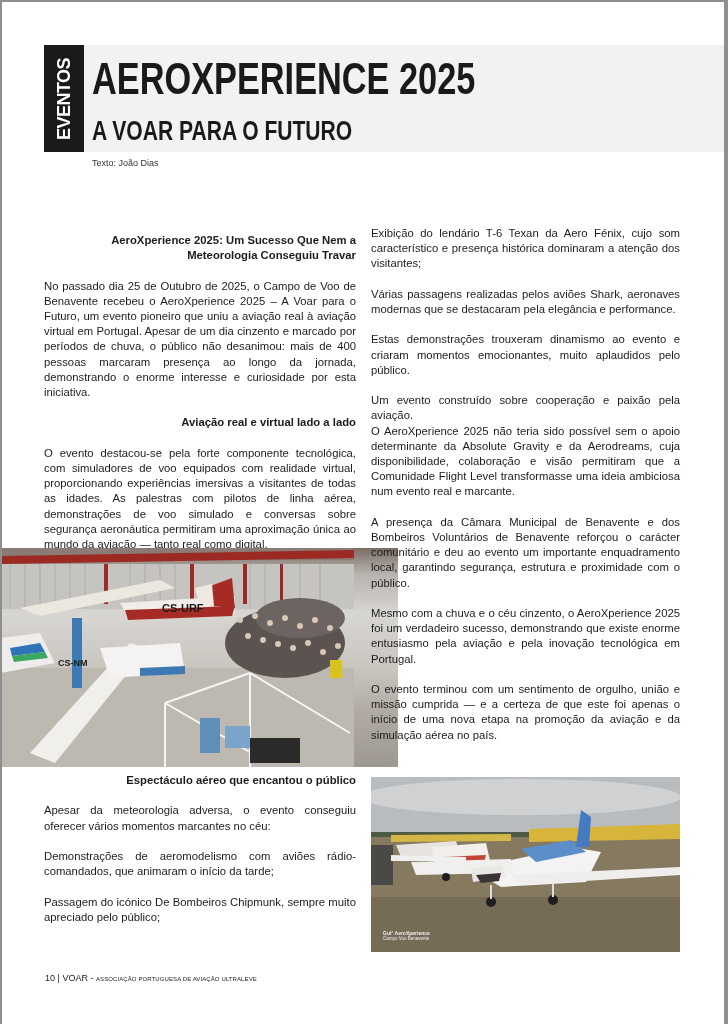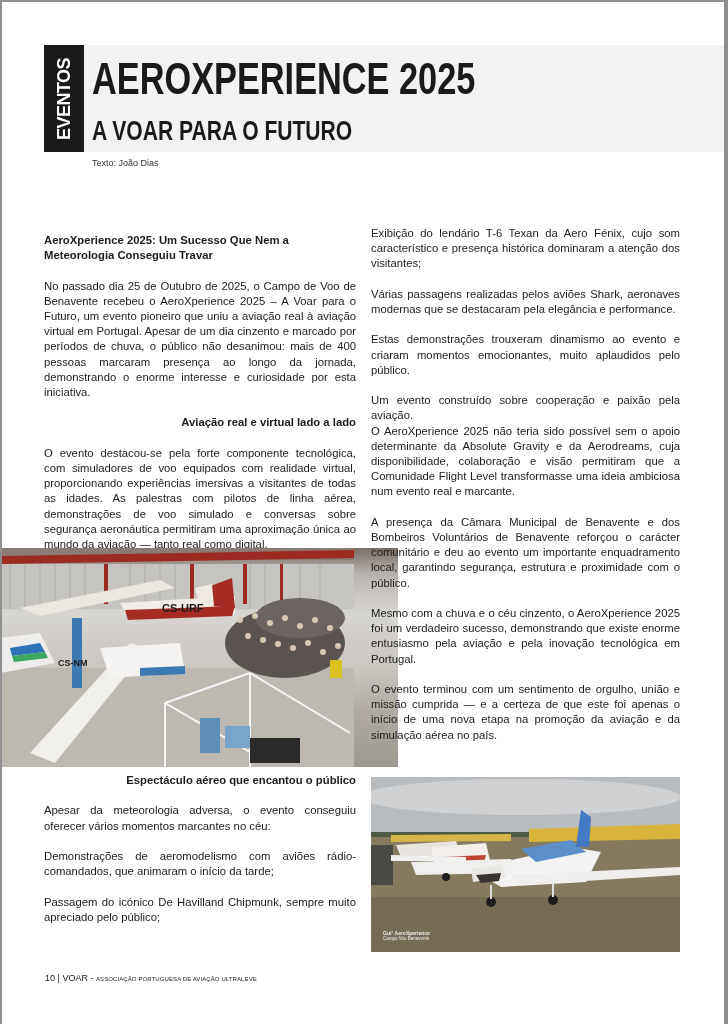--- a/index.html
+++ b/index.html
@@ -57,21 +57,21 @@
     text-align: justify;
   }
   .col p { margin: 0 0 15.2px 0; }
   .col p.tight { margin-bottom: 0; }
   .col h3 {
     margin: 0 0 15.2px 0; font-size: 11.3px; line-height: 15.2px; font-weight: bold;
     text-align: right;
   }
   .col h2 {
     margin: 0 0 15.2px 0; font-size: 11.3px; line-height: 15.2px; font-weight: bold;
-    text-align: left;
+    text-align: right;
   }
   .col-left-top { left: 42px; top: 231px; width: 312px; }
   .col-left-bottom { left: 42px; top: 771px; width: 312px; }
   .col-right { left: 369px; top: 224px; width: 309px; }
   
   .photo {
     position: absolute; overflow: hidden;
   }
   .photo-hangar { left: -2px; top: 546px; width: 354px; height: 219px;
     background: linear-gradient(180deg, #7a6d66 0%, #b8b3ae 12%, #d8d6d2 30%, #c9c5bf 55%, #b0aaa2 75%, #9d9890 100%);
@@ -197,21 +197,21 @@
       <rect x="250" y="190" width="50" height="25" fill="#2a2a2a"></rect>
     </svg>
     <span class="reg" style="left:162px;top:54px;">CS-URF</span>
     <span class="reg" style="left:58px;top:110px;font-size:9px;">CS-NM</span>
   </div>
 
   <div class="col col-left-bottom">
     <h3>Espectáculo aéreo que encantou o público</h3>
     <p>Apesar da meteorologia adversa, o evento conseguiu oferecer vários momentos marcantes no céu:</p>
     <p>Demonstrações de aeromodelismo com aviões rádio-comandados, que animaram o início da tarde;</p>
-    <p>Passagem do icónico De Havilland Chipmunk, sempre muito apreciado pelo público;</p>
+    <p>Passagem do icónico De Bombeiros Chipmunk, sempre muito apreciado pelo público;</p>
   </div>
 
   <div class="col col-right">
     <p>Exibição do lendário T-6 Texan da Aero Fénix, cujo som característico e presença histórica dominaram a atenção dos visitantes;</p>
     <p>Várias passagens realizadas pelos aviões Shark, aeronaves modernas que se destacaram pela elegância e performance.</p>
     <p>Estas demonstrações trouxeram dinamismo ao evento e criaram momentos emocionantes, muito aplaudidos pelo público.</p>
     <p class="tight">Um evento construído sobre cooperação e paixão pela aviação.</p>
     <p>O AeroXperience 2025 não teria sido possível sem o apoio determinante da Absolute Gravity e da Aerodreams, cuja disponibilidade, colaboração e visão permitiram que a Comunidade Flight Level transformasse uma ideia ambiciosa num evento real e marcante.</p>
     <p>A presença da Câmara Municipal de Benavente e dos Bombeiros Voluntários de Benavente reforçou o carácter comunitário e deu ao evento um importante enquadramento local, garantindo segurança, estrutura e proximidade com o público.</p>
     <p>Mesmo com a chuva e o céu cinzento, o AeroXperience 2025 foi um verdadeiro sucesso, demonstrando que existe enorme entusiasmo pela aviação e pela inovação tecnológica em Portugal.</p>

